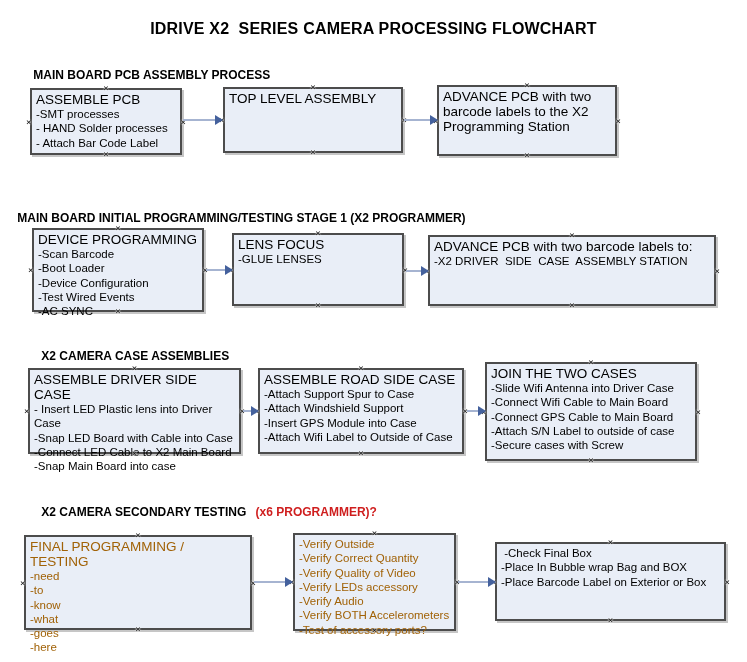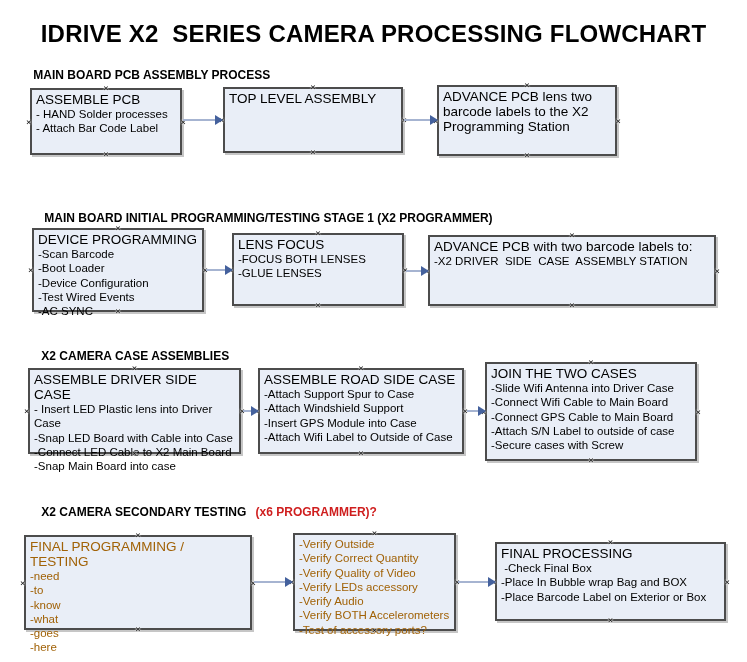--- a/index.html
+++ b/index.html
@@ -1,21 +1,21 @@
 <!DOCTYPE html>
 <html><head>
 <meta charset="utf-8">
 <style>
   html,body{margin:0;padding:0;background:#ffffff;}
   body{width:747px;height:662px;position:relative;overflow:hidden;
        font-family:"Liberation Sans","DejaVu Sans",sans-serif;color:#000;}
   .canvas{position:absolute;left:0;top:0;width:747px;height:662px;}
 
   .page-title{position:absolute;left:0;top:20px;width:747px;text-align:center;
-      font-size:24px;font-weight:bold;letter-spacing:.2px;white-space:pre;}
+      font-size:16px;font-weight:bold;letter-spacing:.2px;white-space:pre;}
 
   .section-heading{position:absolute;font-size:12px;font-weight:bold;white-space:pre;}
   .section-heading .red-part{color:#cf1e1e;padding-left:6px;}
 
   .box{position:absolute;background:#e9eef7;border:2px solid #4c4c4c;
        box-sizing:border-box;padding:2px 4px 2px 4px;
        box-shadow:2px 2px 0 rgba(128,128,128,.45);}
   .box-title{font-size:13.5px;font-weight:normal;line-height:1.12;white-space:pre-wrap;}
   .box-line{font-size:11.5px;line-height:1.24;white-space:pre-wrap;}
   .box.red .box-title,.box.red .box-line{color:#a16207;}
@@ -40,50 +40,51 @@
 
   <div class="page-title">IDRIVE X2  SERIES CAMERA PROCESSING FLOWCHART</div>
 
   <div class="section-heading" style="left:20px;top:54px;">
     <span>MAIN BOARD PCB ASSEMBLY PROCESS</span>
   </div>
 
   <div class="box" style="left:30px;top:88px;width:152px;height:67px;">
     <div class="box-title">ASSEMBLE PCB</div>
     <div class="box-lines">
+        <div class="box-line">-SMT processes</div>
         <div class="box-line">- HAND Solder processes</div>
         <div class="box-line">- Attach Bar Code Label</div>
       </div>
   <span class="anchor anchor-top">×</span>
       <span class="anchor anchor-bottom">×</span>
       <span class="anchor anchor-left">×</span>
       <span class="anchor anchor-right">×</span>
     </div>
 
   <div class="box" style="left:223px;top:87px;width:180px;height:66px;">
     <div class="box-title">TOP LEVEL ASSEMBLY</div>
   <span class="anchor anchor-top">×</span>
       <span class="anchor anchor-bottom">×</span>
       <span class="anchor anchor-left">×</span>
       <span class="anchor anchor-right">×</span>
     </div>
 
   <div class="box" style="left:437px;top:85px;width:180px;height:71px;">
-    <div class="box-title">ADVANCE PCB lens two barcode labels to the X2 Programming Station</div>
+    <div class="box-title">ADVANCE PCB with two barcode labels to the X2 Programming Station</div>
     <div class="box-lines"></div>
   <span class="anchor anchor-top">×</span>
       <span class="anchor anchor-bottom">×</span>
       <span class="anchor anchor-left">×</span>
       <span class="anchor anchor-right">×</span>
     </div>
 
   <div class="arrow" style="left:183px;top:119px;width:32px;"></div>
   <div class="arrow" style="left:404px;top:119px;width:26px;"></div>
 
-  <div class="section-heading" style="left:31px;top:197px;text-align:right;">
+  <div class="section-heading" style="left:4px;top:197px;text-align:right;">
     <span>MAIN BOARD INITIAL PROGRAMMING/TESTING STAGE 1 (X2 PROGRAMMER)</span>
   </div>
 
   <div class="box" style="left:32px;top:228px;width:172px;height:84px;">
     <div class="box-title">DEVICE PROGRAMMING</div>
     <div class="box-lines">
         <div class="box-line">-Scan Barcode</div>
         <div class="box-line">-Boot Loader</div>
         <div class="box-line">-Device Configuration</div>
         <div class="box-line">-Test Wired Events</div>
@@ -91,21 +92,20 @@
       </div>
   <span class="anchor anchor-top">×</span>
       <span class="anchor anchor-bottom">×</span>
       <span class="anchor anchor-left">×</span>
       <span class="anchor anchor-right">×</span>
     </div>
 
   <div class="box" style="left:232px;top:233px;width:172px;height:73px;">
     <div class="box-title">LENS FOCUS</div>
     <div class="box-lines">
-        <div class="box-line">-FOCUS BOTH LENSES</div>
         <div class="box-line">-GLUE LENSES</div>
       </div>
   <span class="anchor anchor-top">×</span>
       <span class="anchor anchor-bottom">×</span>
       <span class="anchor anchor-left">×</span>
       <span class="anchor anchor-right">×</span>
     </div>
 
   <div class="box" style="left:428px;top:235px;width:288px;height:71px;">
     <div class="box-title">ADVANCE PCB with two barcode labels to:</div>
@@ -201,21 +201,20 @@
         <div class="box-line">-Verify BOTH Accelerometers</div>
         <div class="box-line">-Test of accessory ports?</div>
       </div>
   <span class="anchor anchor-top">×</span>
       <span class="anchor anchor-bottom">×</span>
       <span class="anchor anchor-left">×</span>
       <span class="anchor anchor-right">×</span>
     </div>
 
   <div class="box" style="left:495px;top:542px;width:231px;height:79px;">
-    <div class="box-title">FINAL PROCESSING</div>
     <div class="box-lines">
         <div class="box-line"> -Check Final Box</div>
         <div class="box-line">-Place In Bubble wrap Bag and BOX</div>
         <div class="box-line">-Place Barcode Label on Exterior or Box</div>
       </div>
   <span class="anchor anchor-top">×</span>
       <span class="anchor anchor-bottom">×</span>
       <span class="anchor anchor-left">×</span>
       <span class="anchor anchor-right">×</span>
     </div>

